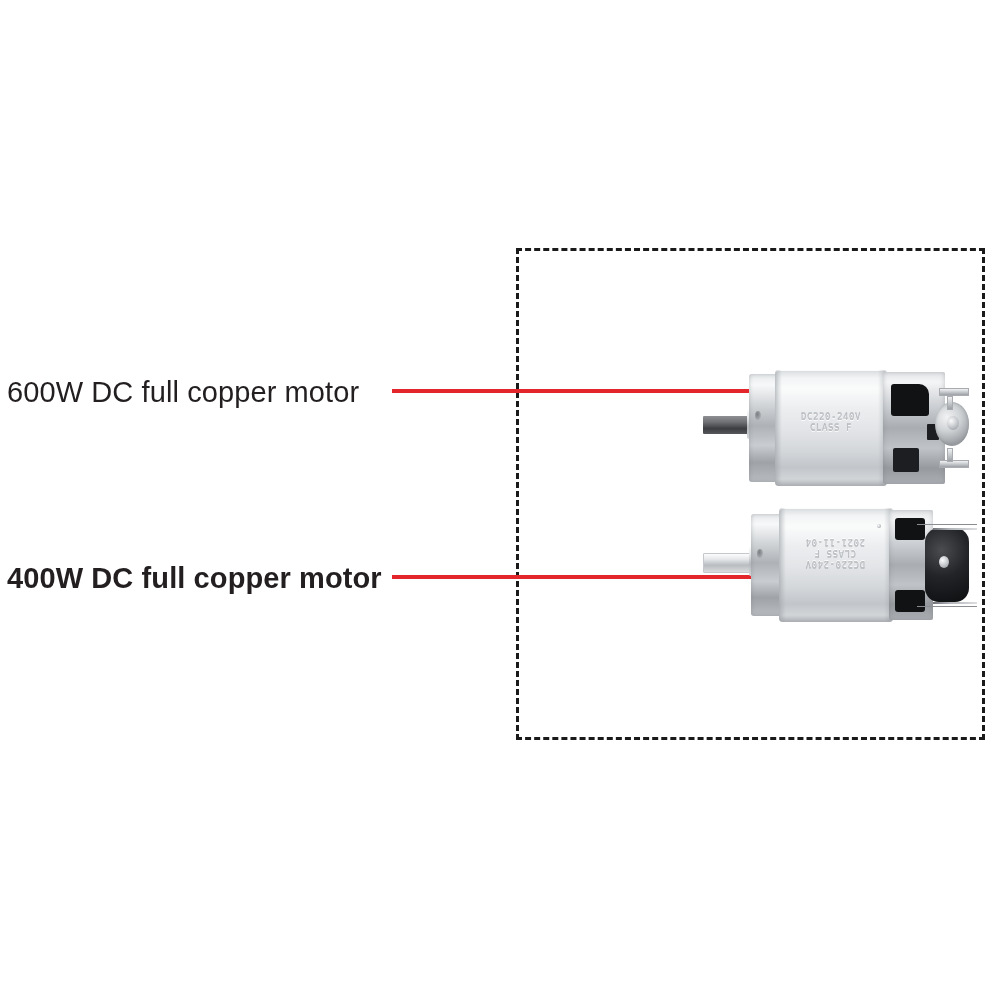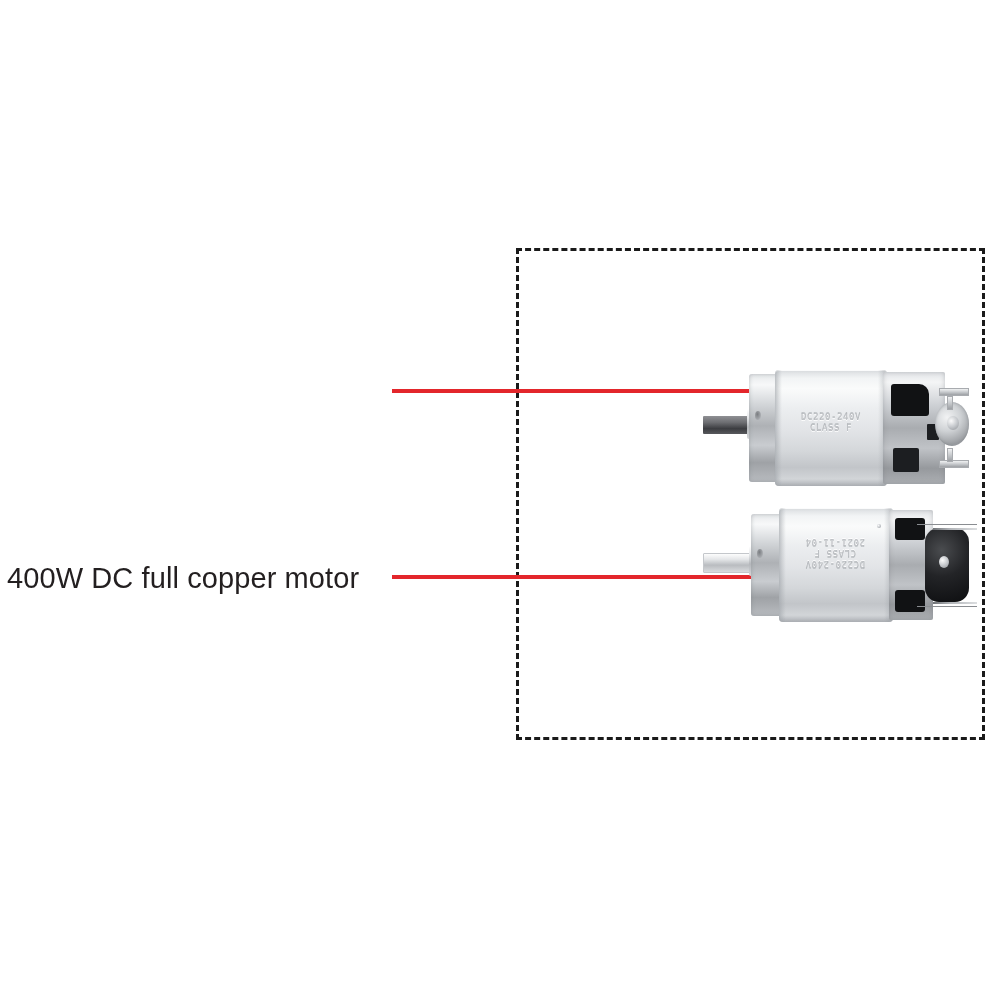--- a/index.html
+++ b/index.html
@@ -40,21 +40,21 @@
     position: absolute;
     font-family: "Liberation Sans", sans-serif;
     font-size: 29px;
     font-weight: 400;
     color: #231f20;
     letter-spacing: 0.1px;
     white-space: nowrap;
     line-height: 1;
   }
   #label-600w { left: 7px; top: 378px; }
-  #label-400w { left: 7px; top: 564px; }
+  #label-400w { left: 7px; top: 564px; font-weight: bold; }
 
   
   .leader-line {
     position: absolute;
     height: 4px;
     background: #e3262b;
   }
   #leader-600w { left: 392px; top: 389px; width: 374px; }
   #leader-400w { left: 392px; top: 575px; width: 374px; }
 
@@ -212,20 +212,21 @@
     border-radius: 50%;
   }
 </style>
 </head>
 <body>
 
 <div id="stage">
 
   <div class="dashed-region"></div>
 
+  <div id="label-600w" class="callout-label">600W DC full copper motor</div>
   <div id="leader-600w" class="leader-line"></div>
   <div id="dot-600w" class="leader-dot"></div>
 
   <div id="label-400w" class="callout-label">400W DC full copper motor</div>
   <div id="leader-400w" class="leader-line"></div>
   <div id="dot-400w" class="leader-dot"></div>
 
   <div id="motor-600w">
 
     <div class="motor-part shaft-dark"></div>

